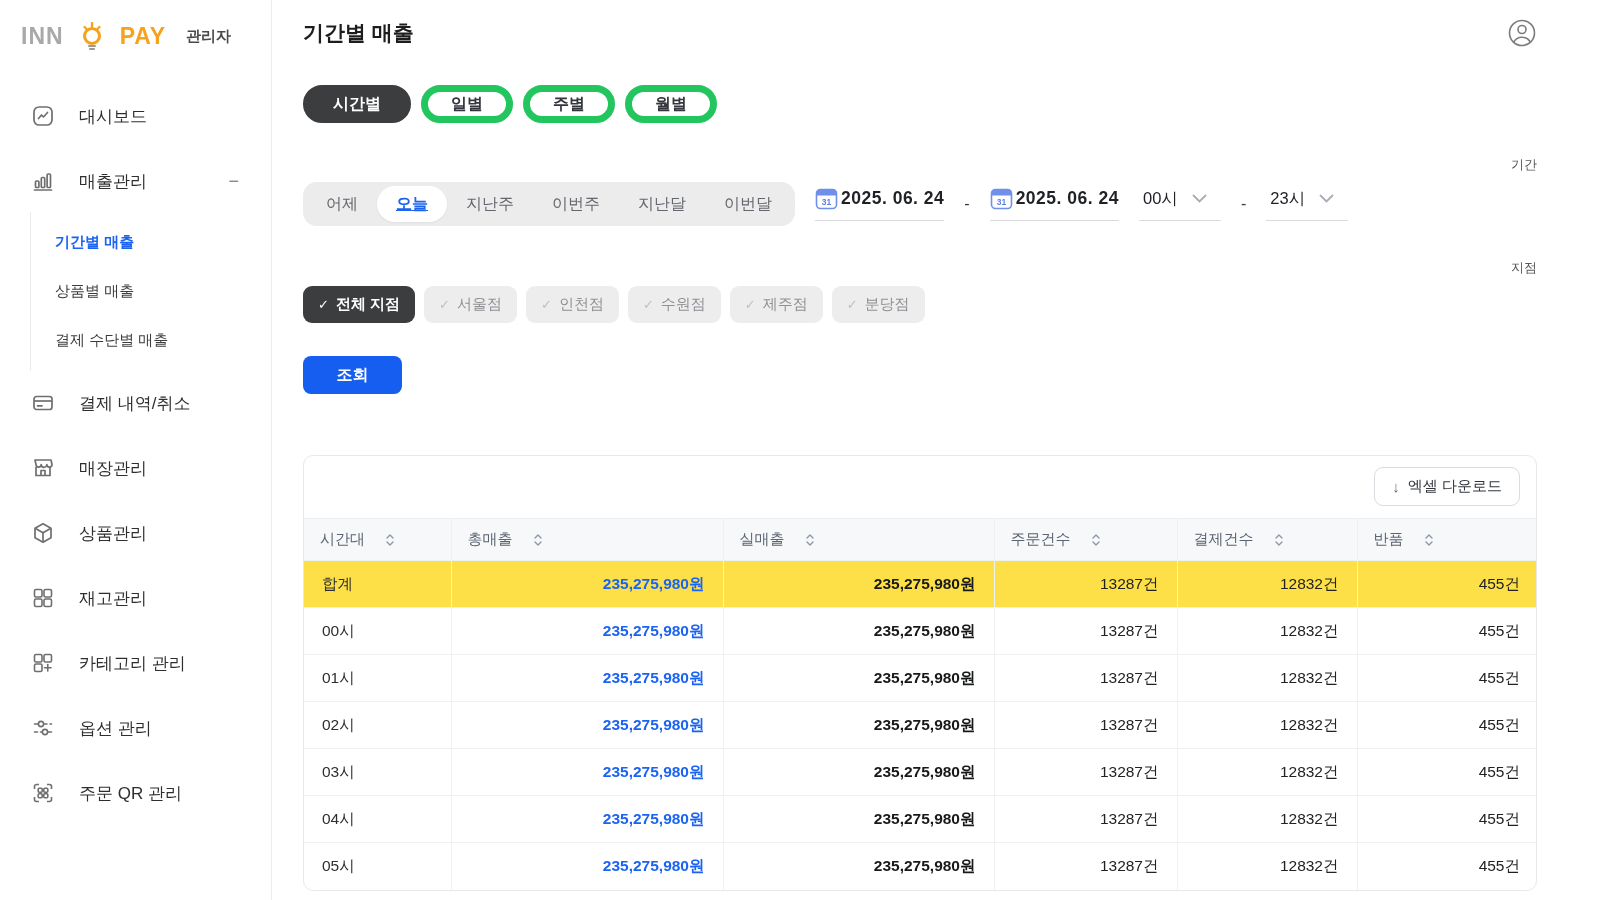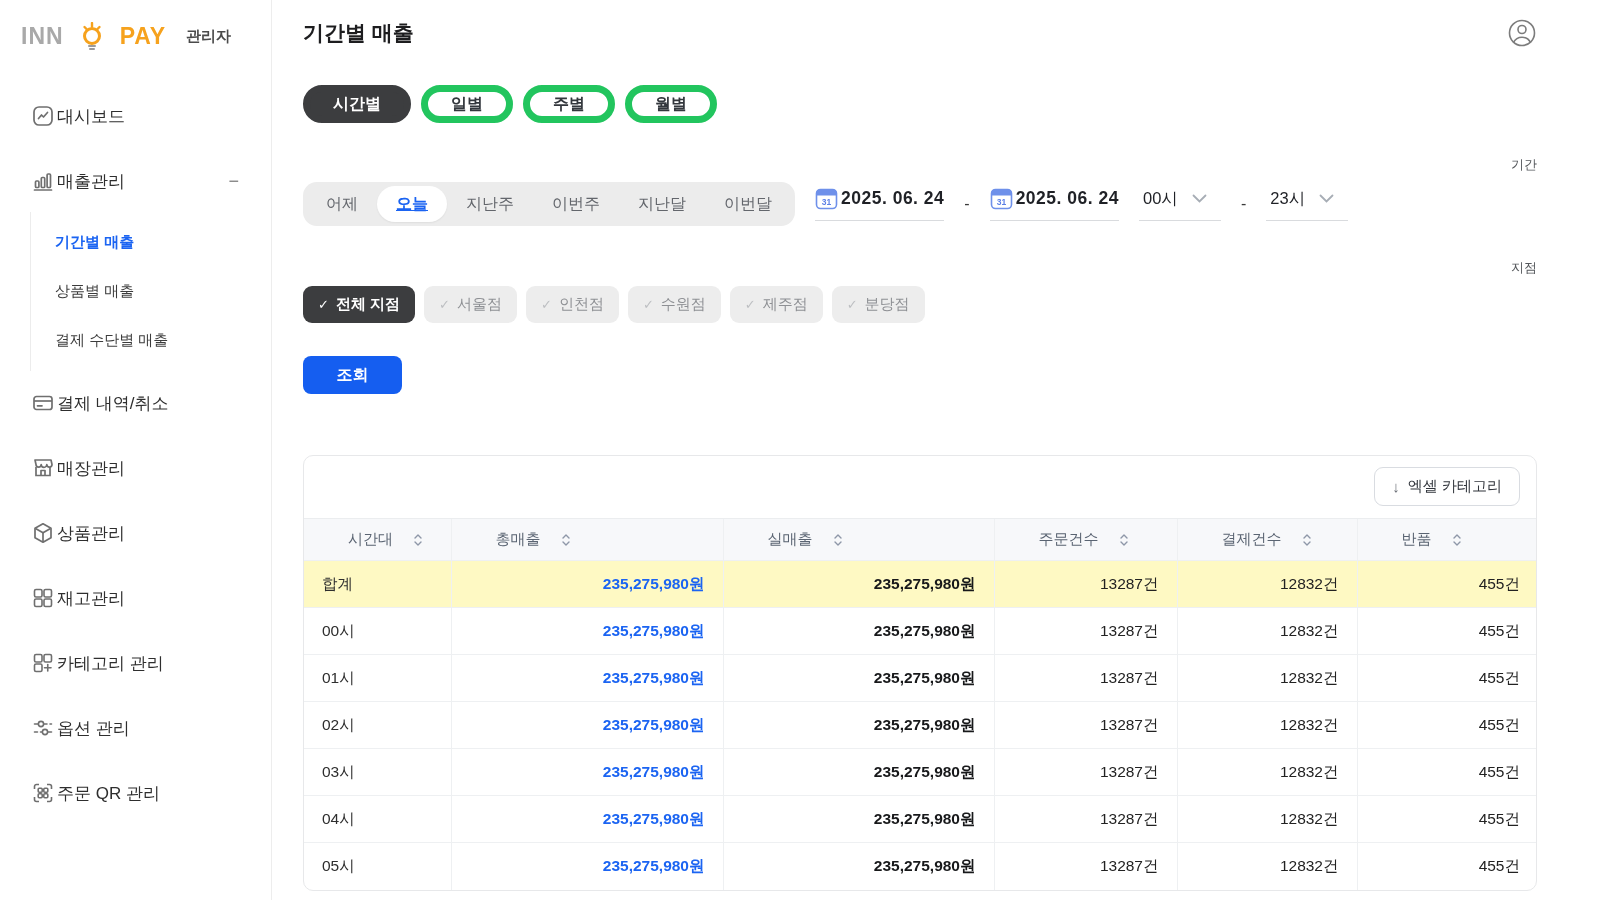--- a/index.html
+++ b/index.html
@@ -7,21 +7,21 @@
     font-family:"Liberation Sans","DejaVu Sans",sans-serif; color:#222; }
 
   
   .sidebar { position:absolute; left:0; top:0; width:272px; height:900px;
     background:#fff; border-right:1px solid #ededed; }
   .logo { display:flex; align-items:center; gap:16px; padding:22px 0 0 21px; }
   .logo-inn { font-size:23px; font-weight:bold; color:#a9a9a9; letter-spacing:1px; }
   .logo-pay { font-size:23px; font-weight:bold; color:#f6a21d; letter-spacing:1px; }
   .logo-suffix { font-size:15px; color:#4a4a4a; font-weight:bold; margin-left:4px; }
   .nav { margin-top:44px; }
-  .nav-item { display:flex; align-items:center; gap:2px; padding:10px 20px 10px 31px;
+  .nav-item { display:flex; align-items:center; gap:24px; padding:10px 20px 10px 31px;
     font-size:17px; color:#2e2e2e; cursor:pointer; margin-bottom:21px; position:relative; }
   .nav-item .nicon { width:24px; height:24px; flex:0 0 24px; display:flex; align-items:center; justify-content:center; }
   .nav-item .collapse { position:absolute; right:32px; color:#7d7d7d; font-size:18px; }
   .submenu { margin:-12px 0 10px 30px; border-left:1px solid #ececec; padding:6px 0 6px 24px; }
   .submenu-item { font-size:15px; color:#3c3c3c; padding:15px 0; cursor:pointer; }
   .submenu-item.active { color:#1b64f2; font-weight:bold; }
 
   
   .main { position:absolute; left:272px; top:0; width:1328px; height:900px;
     background:#fff; padding:0 63px 0 31px; }
@@ -64,29 +64,29 @@
   
   .card { margin-top:61px; border:1px solid #e7e8ea; border-radius:10px; overflow:hidden; background:#fff; }
   .card-toolbar { display:flex; justify-content:flex-end; padding:11px 16px 12px 16px; }
   .excel-btn { display:flex; align-items:center; gap:8px; border:1px solid #d9dce1; background:#fff;
     border-radius:9px; padding:9px 17px; font-size:15px; color:#30343b; cursor:pointer; font-family:inherit; }
   .excel-btn .dl { color:#6b6f76; font-size:15px; }
 
   table { width:100%; border-collapse:collapse; table-layout:fixed; }
   th { background:#f7f8fa; height:42px; font-size:15px; font-weight:normal; color:#5a6472;
     border-top:1px solid #ebedef; padding:0 16px; cursor:pointer; }
-  th .th-inner { display:flex; align-items:center; gap:20px;margin-left:28px; }
+  th .th-inner { display:flex; align-items:center; gap:20px; }
   th.num .th-inner { justify-content:flex-start; }
   td { height:47px; padding:0 18px; font-size:15.5px; border-top:1px solid #eef0f2; }
   th + th, td + td { border-left:1px solid #eef0f2; }
   td.c-time { color:#2e2e2e; text-align:left; }
   td.c-gross { color:#1b64f2; font-weight:bold; text-align:right; cursor:pointer; }
   td.c-net { color:#17181a; font-weight:bold; text-align:right; }
   td.c-num { color:#222; text-align:right; }
-  tr.row-total td { background:#fef9c3; }
+  tr.row-total td { background:#fde047; }
   .sort-icon { flex:0 0 auto; }
 </style>
 </head>
 <body>
 
 <div class="sidebar">
   <div class="logo">
     <span class="logo-inn">INN</span>
     <span style="display:flex;">
       <svg width="24" height="28" viewBox="0 0 24 28">
@@ -324,21 +324,21 @@
       <span>분당점</span>
     </div>
   </div>
 
   <button class="search-btn">조회</button>
 
   <div class="card">
     <div class="card-toolbar">
       <button class="excel-btn">
         <span class="dl">↓</span>
-        <span>엑셀 카테고리</span>
+        <span>엑셀 다운로드</span>
       </button>
     </div>
     <table>
       <colgroup>
         <col style="width:147px">
           <col style="width:272px">
           <col style="width:271px">
         <col style="width:183px">
           <col style="width:180px">
           <col style="width:181px">

